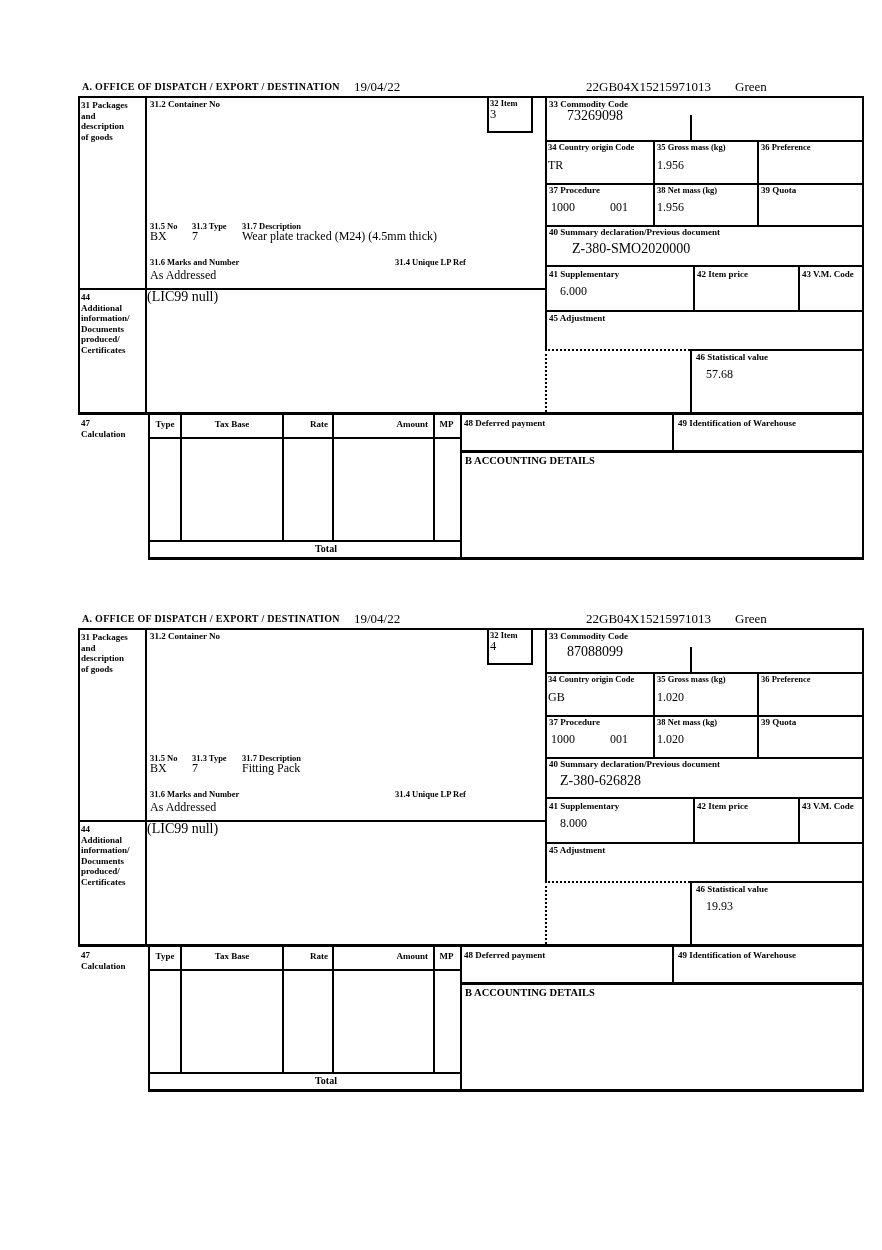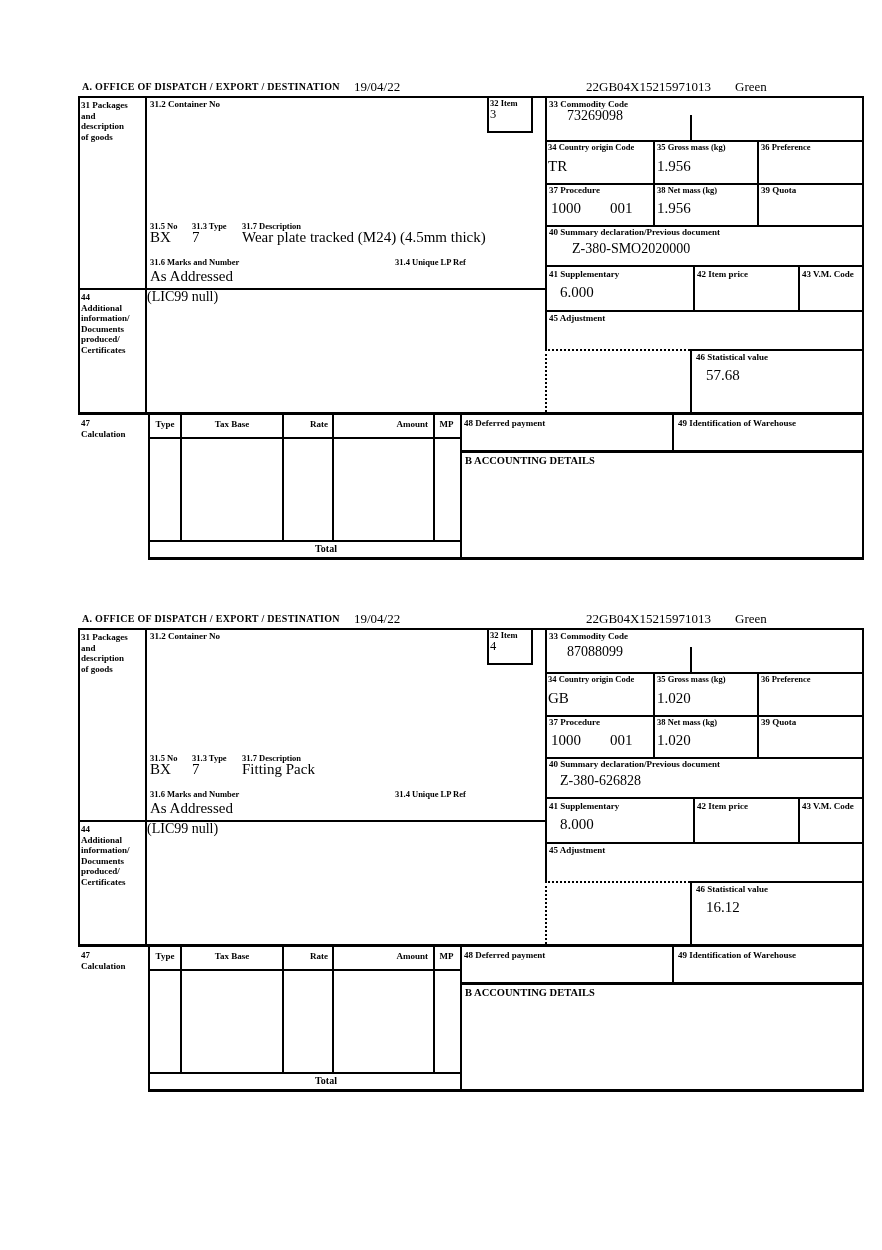--- a/index.html
+++ b/index.html
@@ -7,21 +7,21 @@
     width:882px; height:1250px; position:relative; background:#ffffff;
     font-family:"Liberation Serif", serif; color:#000;
   }
   #page { position:absolute; inset:0; }
   .block { position:absolute; left:78px; width:786px; height:482px; }
   .ln { position:absolute; background:#000; }
   .dh { position:absolute; height:0; border-top:2px dotted #000; }
   .dv { position:absolute; width:0; border-left:2px dotted #000; }
   .lbl { position:absolute; font-size:9px; font-weight:bold; line-height:1.18; white-space:pre-line; }
   .sm { font-size:8.5px; }
-  .val { position:absolute; font-size:15px; white-space:nowrap; }
+  .val { position:absolute; font-size:12px; white-space:nowrap; }
   .big { font-size:14px; }
   .hdr-title { position:absolute; font-size:10px; font-weight:bold; letter-spacing:0.3px; white-space:nowrap; }
   .hdr-val { position:absolute; font-size:13px; white-space:nowrap; }
   .th { position:absolute; font-size:9px; font-weight:bold; white-space:nowrap; }
   .center { text-align:center; }
   .right { text-align:right; }
 </style>
 </head>
 <body>
 
@@ -228,21 +228,21 @@
     <div class="lbl" style="left:471px;top:147px;">40 Summary declaration/Previous document</div>
     <div class="val big" style="left:482px;top:161px;">Z-380-626828</div>
 
     <div class="lbl" style="left:471px;top:189px;">41 Supplementary</div>
     <div class="val" style="left:482px;top:204px;">8.000</div>
     <div class="lbl" style="left:619px;top:189px;">42 Item price</div>
     <div class="lbl" style="left:724px;top:189px;">43 V.M. Code</div>
 
     <div class="lbl" style="left:471px;top:233px;">45 Adjustment</div>
     <div class="lbl" style="left:618px;top:272px;">46 Statistical value</div>
-    <div class="val" style="left:628px;top:287px;">16.12</div>
+    <div class="val" style="left:628px;top:287px;">19.93</div>
 
     <div class="lbl sm" style="left:72px;top:141px;">31.5 No</div>
     <div class="lbl sm" style="left:114px;top:141px;">31.3 Type</div>
     <div class="lbl sm" style="left:164px;top:141px;">31.7 Description</div>
     <div class="val" style="left:72px;top:149px;">BX</div>
     <div class="val" style="left:114px;top:149px;">7</div>
     <div class="val" style="left:164px;top:149px;">Fitting Pack</div>
     <div class="lbl sm" style="left:72px;top:177px;">31.6 Marks and Number</div>
     <div class="lbl sm" style="left:317px;top:177px;">31.4 Unique LP Ref</div>
     <div class="val" style="left:72px;top:188px;">As Addressed</div>

